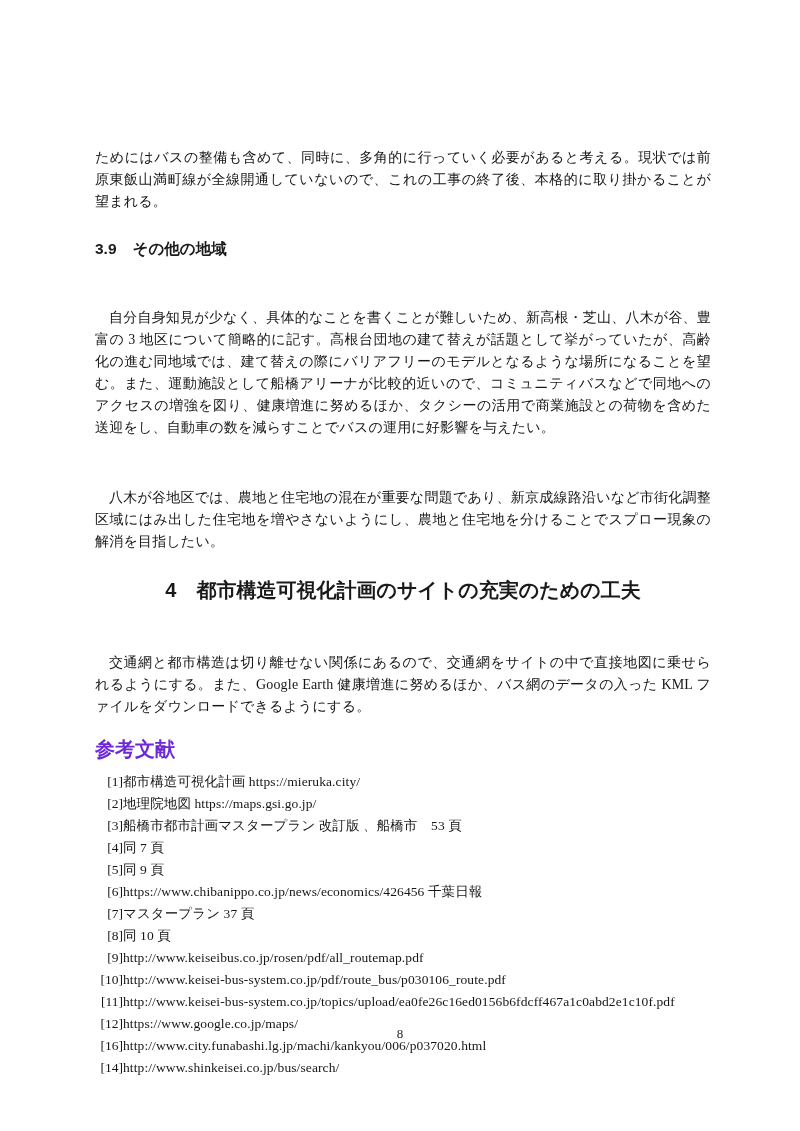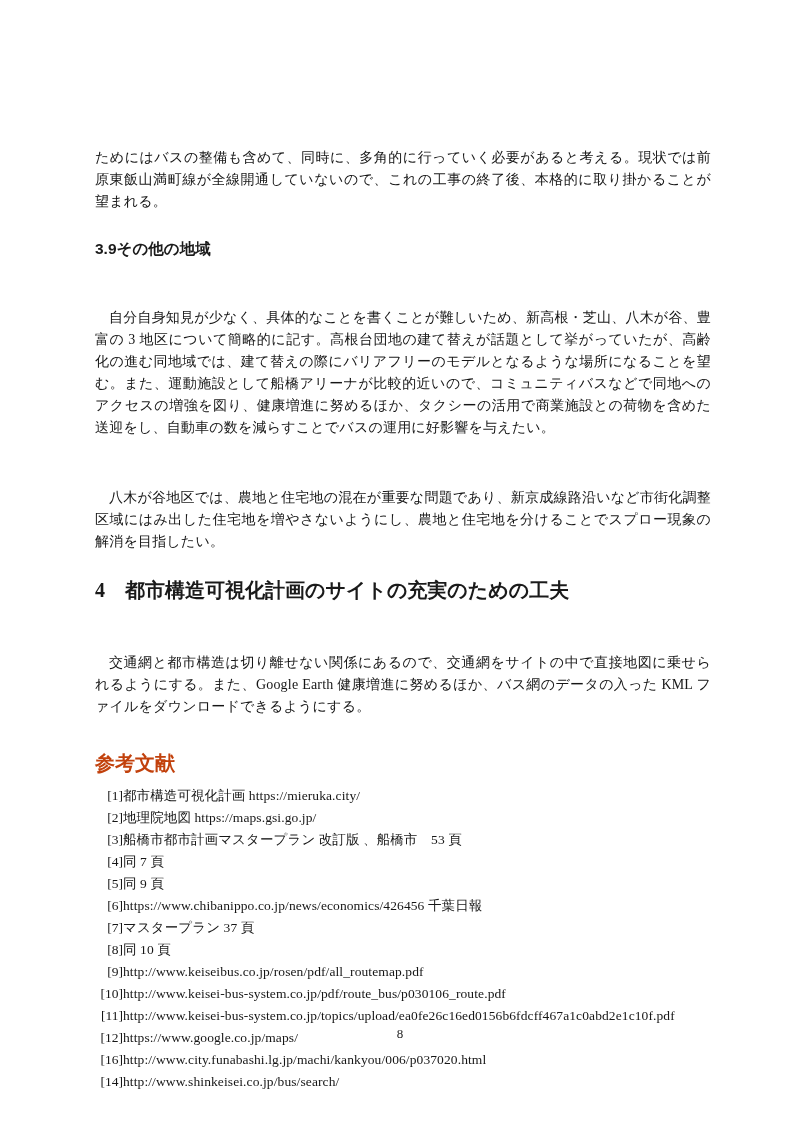--- a/index.html
+++ b/index.html
@@ -32,37 +32,38 @@
   }
   p.indent { text-indent: 14px; margin-top: 48px; }
   .subsection-heading {
     font-family: "Liberation Sans", "DejaVu Sans", sans-serif;
     font-weight: 600;
     font-size: 15.5px;
     line-height: 20px;
     margin: 26px 0 13px 0;
     color: #1a1a1a;
   }
-  .subsection-heading .sec-num { }
+  .subsection-heading .sec-num { margin-right: 16px; }
   .section-heading {
-    font-family: Liberation Serif, serif;
+    font-family: Liberation Sans, sans-serif;
     font-weight: 600;
     font-size: 20px;
     line-height: 27px;
     margin: 24px 0 16px 0;
     color: #1a1a1a;
+    text-align: center;
   }
   .section-heading .sec-num { margin-right: 20px; }
   .references-heading {
     font-family: Liberation Sans, sans-serif;
     font-weight: 600;
     font-size: 20px;
     line-height: 27px;
-    margin: 32px 0 0 0;
-    color: #c2410c;
+    margin: 18px 0 0 0;
+    color: #6d28d9;
   }
   .ref-list {
     margin-top: 8px;
   }
   .ref-item {
     display: flex;
     align-items: flex-start;
     font-size: 13.5px;
     line-height: 22px;
     margin: 0;

